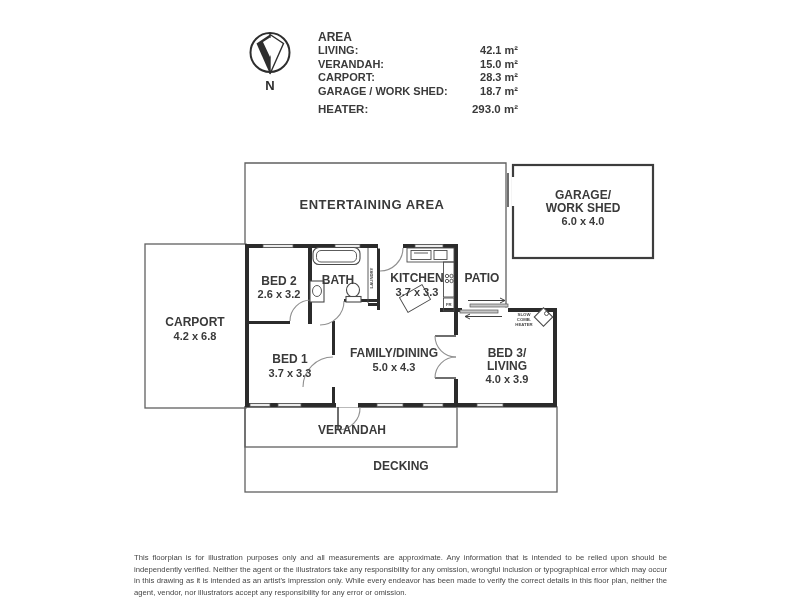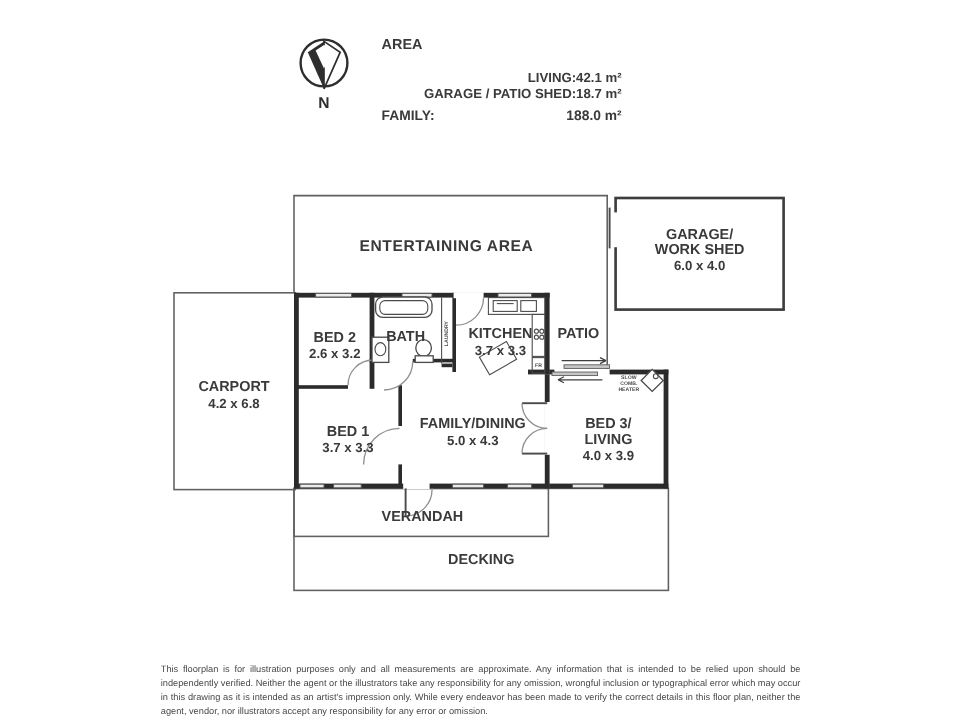--- a/index.html
+++ b/index.html
@@ -1,21 +1,21 @@
 <!DOCTYPE html>
 <html><head>
 <meta charset="utf-8">
 <style>
   html,body{margin:0;padding:0;background:#fff;}
   #stage{position:relative;width:800px;height:600px;background:#ffffff;overflow:hidden;
          font-family:"Liberation Sans",sans-serif;}
   
   #legend{position:absolute;left:318px;top:30px;width:200px;color:#3a3a3a;}
-  #legend .title{font-size:12px;font-weight:bold;margin-bottom:15px;}
-  #legend .row{display:flex;justify-content:flex-end;font-size:11px;font-weight:bold;line-height:13.5px;}
+  #legend .title{font-size:12px;font-weight:bold;margin-bottom:0;}
+  #legend .row{display:flex;justify-content:space-between;font-size:11px;font-weight:bold;line-height:13.5px;}
   #legend .total{display:flex;justify-content:space-between;font-size:11.5px;font-weight:bold;margin-top:5px;}
   
   #compass{position:absolute;left:248px;top:30px;width:44px;height:66px;}
   #compass .n{position:absolute;left:0;top:48px;width:44px;text-align:center;
               font-size:13px;font-weight:bold;color:#2e2e2e;}
   
   #plan{position:absolute;left:0;top:0;width:800px;height:600px;}
   .thin{stroke:#606060;stroke-width:1.3;fill:none;}
   .garageline{stroke:#3d3d3d;stroke-width:2.2;fill:none;}
   .wall{fill:#2b2b2b;}
@@ -51,26 +51,34 @@
     <div class="n">N</div>
   </div>
 
   <div id="legend">
     <div class="title">AREA</div>
     <div class="row">
       <span>LIVING:</span>
       <span>42.1 m²</span>
     </div>
     <div class="row">
-      <span>GARAGE / PATIO SHED:</span>
+      <span>VERANDAH:</span>
+      <span>15.0 m²</span>
+    </div>
+    <div class="row">
+      <span>CARPORT:</span>
+      <span>28.3 m²</span>
+    </div>
+    <div class="row">
+      <span>GARAGE / WORK SHED:</span>
       <span>18.7 m²</span>
     </div>
     <div class="total">
-      <span>FAMILY:</span>
-      <span>188.0 m²</span>
+      <span>HEATER:</span>
+      <span>293.0 m²</span>
     </div>
   </div>
 
   <svg id="plan" viewBox="0 0 800 600">
 
     <rect x="145" y="244" width="101" height="164" class="thin"></rect>
     <rect x="245" y="407" width="312" height="85" class="thin"></rect>
     <rect x="245" y="407" width="212" height="40" class="thin"></rect>
     <path d="M245,244 L245,163 L506,163 L506,310" class="thin"></path>
     <rect x="513" y="165" width="140" height="93" class="garageline"></rect>

